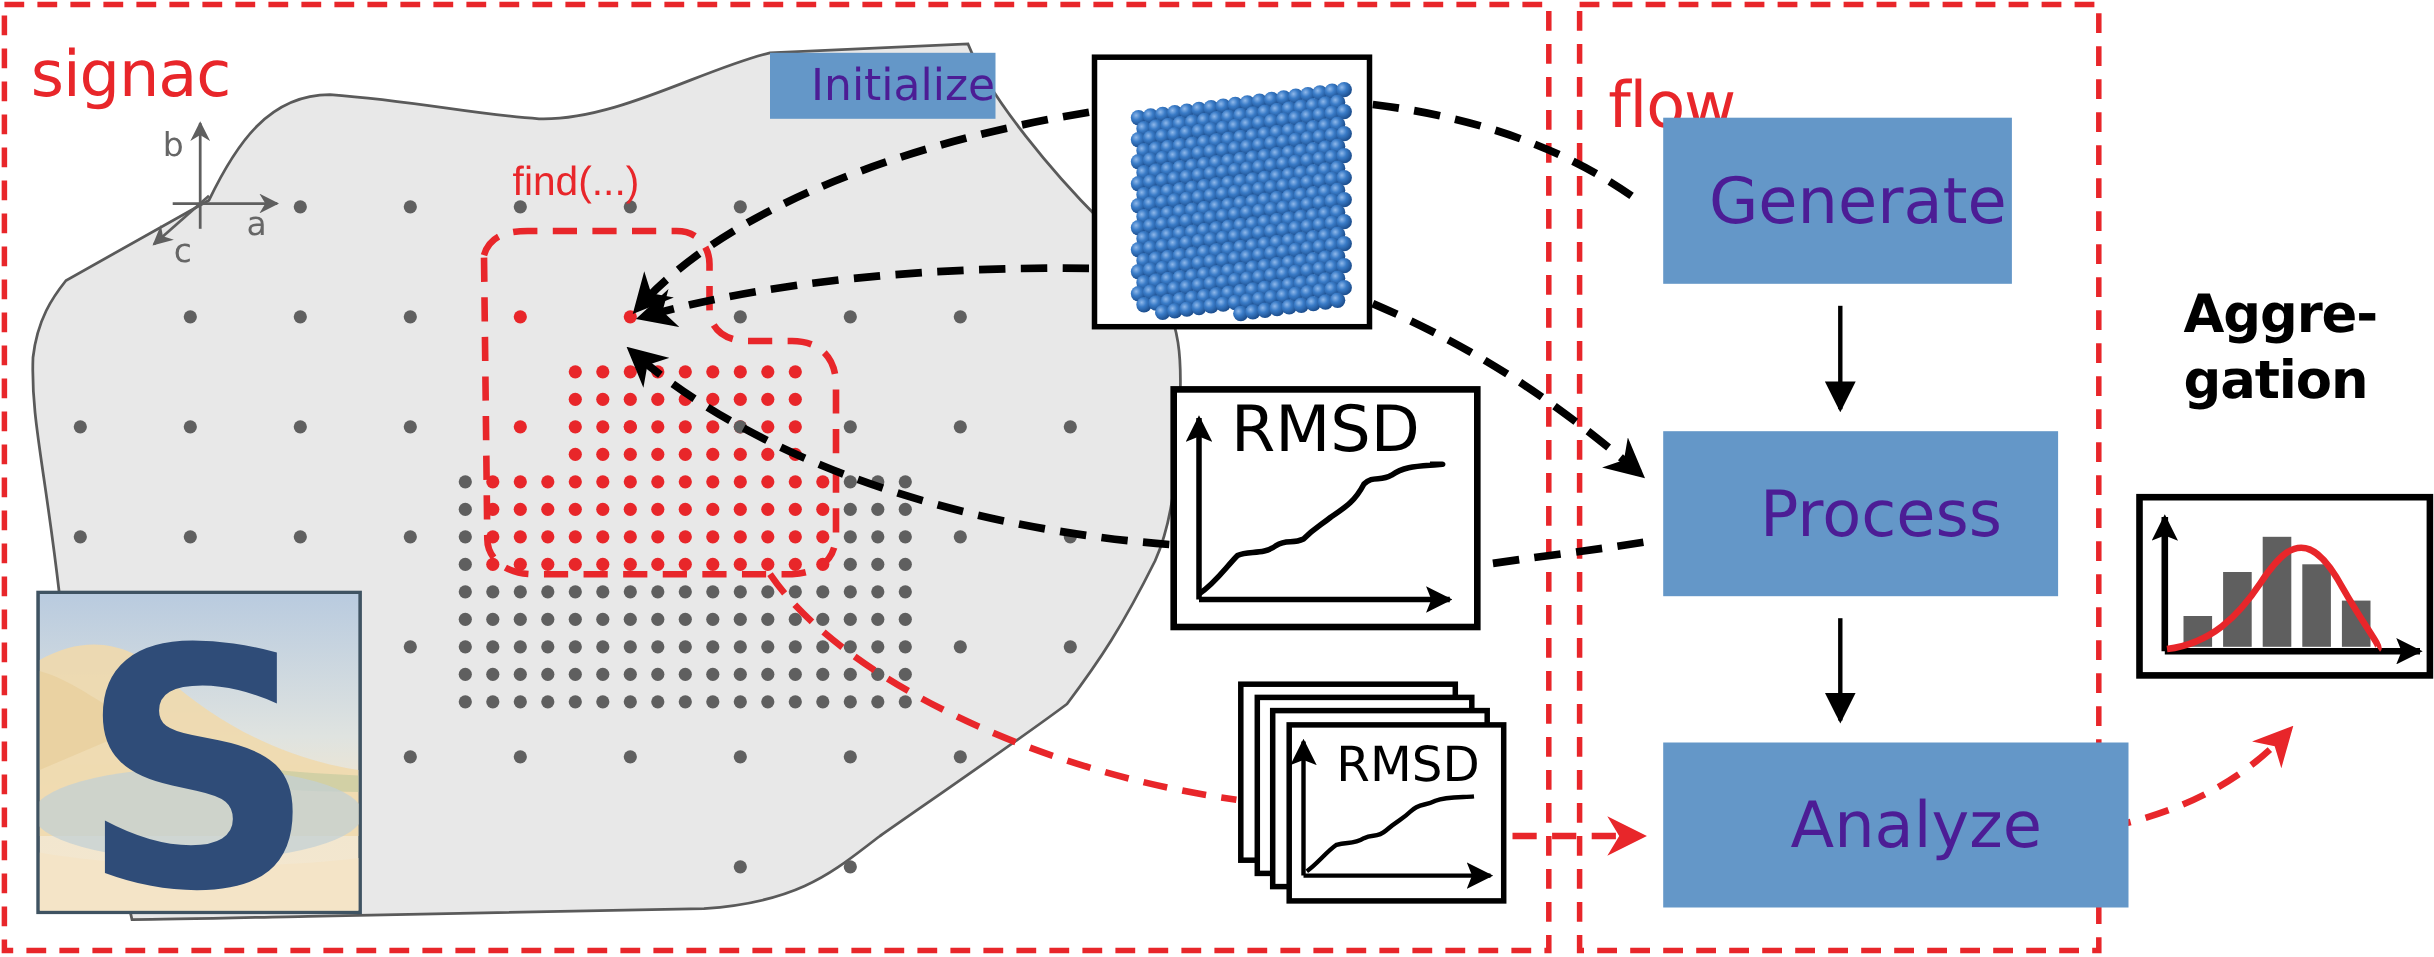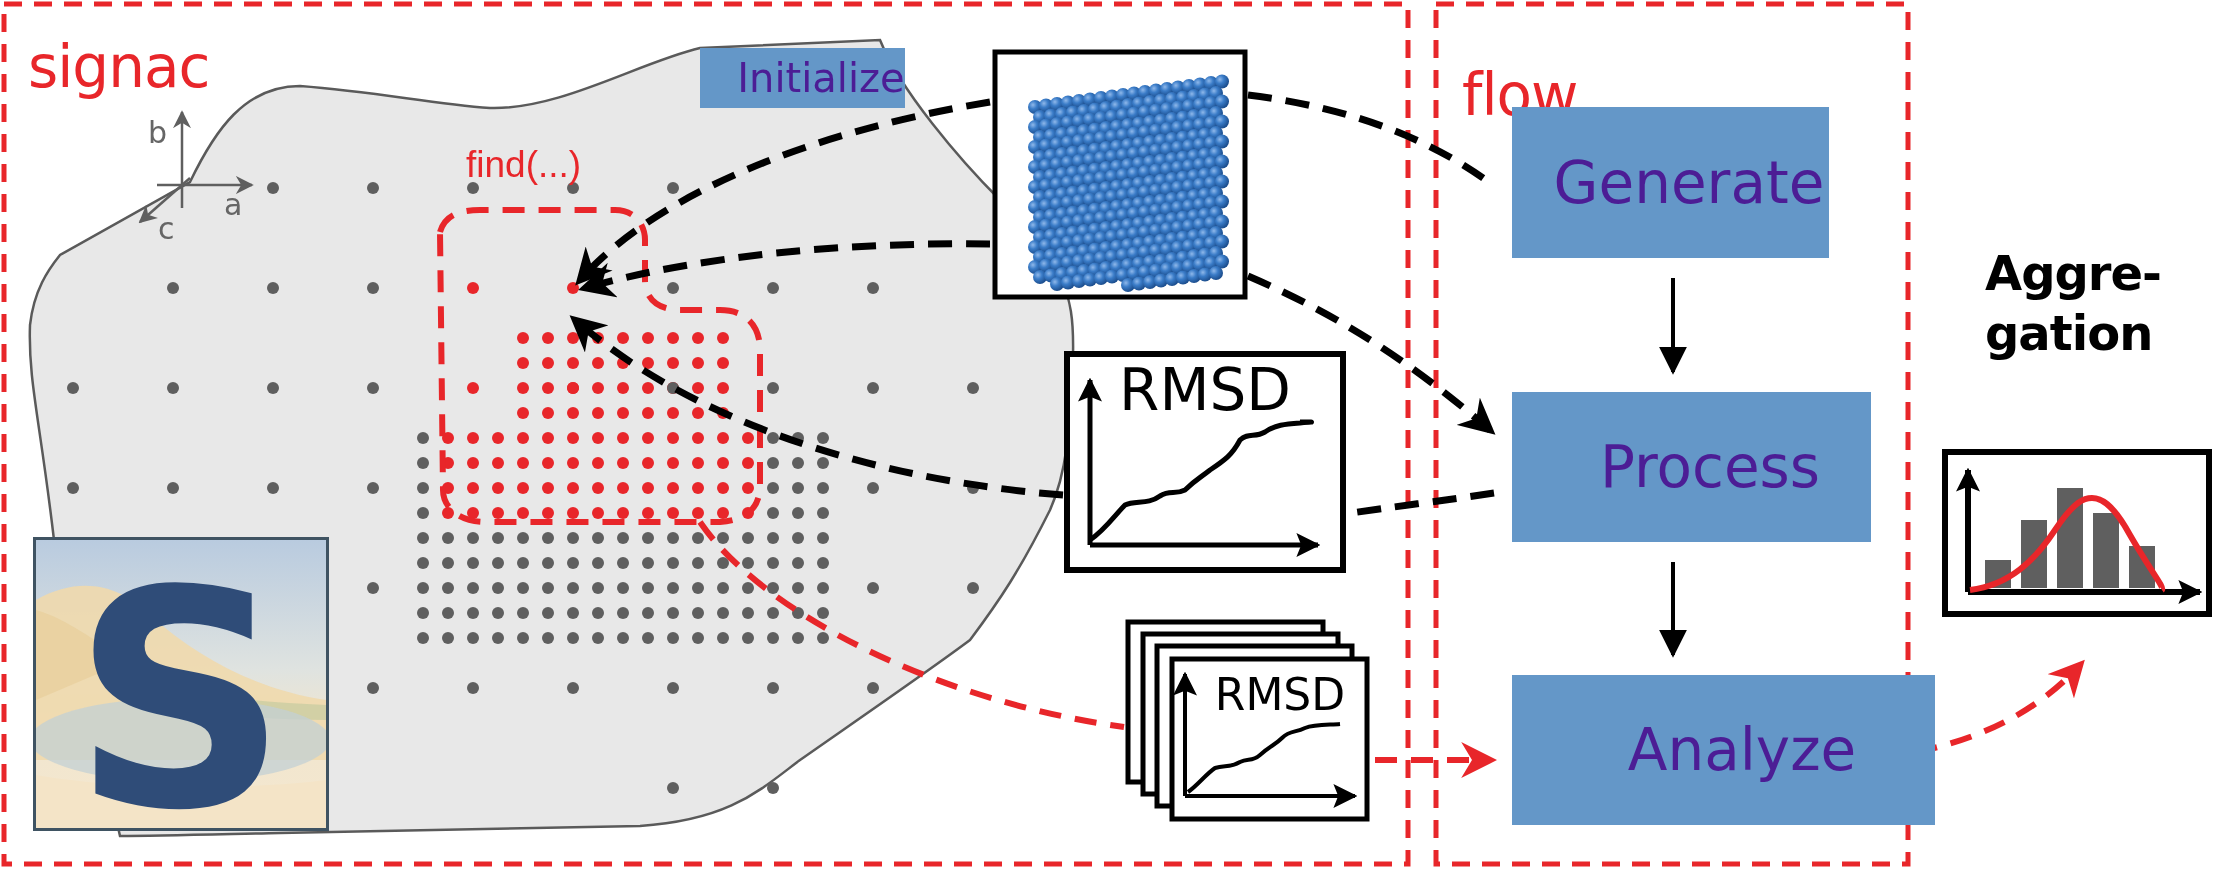--- a/index.html
+++ b/index.html
@@ -719,17 +719,17 @@
   <div class="lbl axislbl" style="left:158px;top:214px;">c</div>
 
   <div class="lbl find" style="left:466px;top:146px;">find(...)</div>
 
   <div class="bluebox" style="left:700px;top:48px;width:168px;height:60px;font-size:40px;">Initialize</div>
 
   <div class="bluebox" style="left:1512px;top:107px;width:280px;height:151px;font-size:58px;">Generate</div>
   <div class="bluebox" style="left:1512px;top:392px;width:322px;height:150px;font-size:58px;">Process</div>
   <div class="bluebox" style="left:1512px;top:675px;width:386px;height:150px;font-size:58px;">Analyze</div>
 
-  <div class="agg" style="left:1985px;top:243px;">
+  <div class="agg" style="left:1985px;top:256px;">
     <div>Aggre-</div>
     <div>gation</div>
   </div>
 </div>
 
 </body></html>

